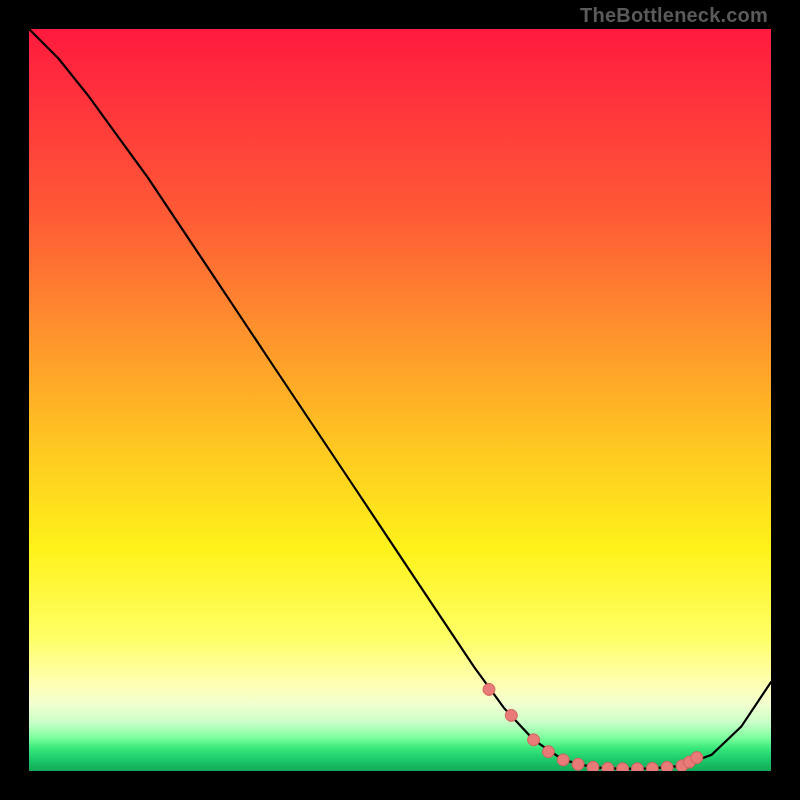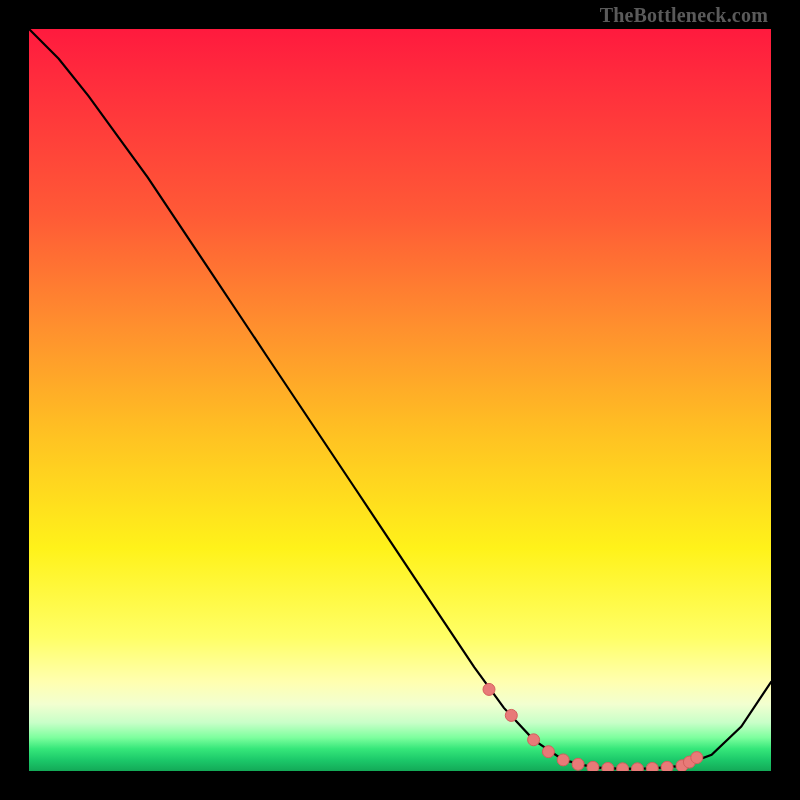--- a/index.html
+++ b/index.html
@@ -45,21 +45,21 @@
     );
   }
   .watermark {
     position: absolute;
     top: 4px;
     right: 32px;
     font-size: 20px;
     font-weight: 600;
     color: #5a5a5a;
     letter-spacing: 0.2px;
-    font-family: Liberation Serif, serif;
+    font-family: Liberation Sans, sans-serif;
   }
   svg.overlay {
     position: absolute;
     left: 29px;
     top: 29px;
     width: 742px;
     height: 742px;
     pointer-events: none;
   }
 </style>

